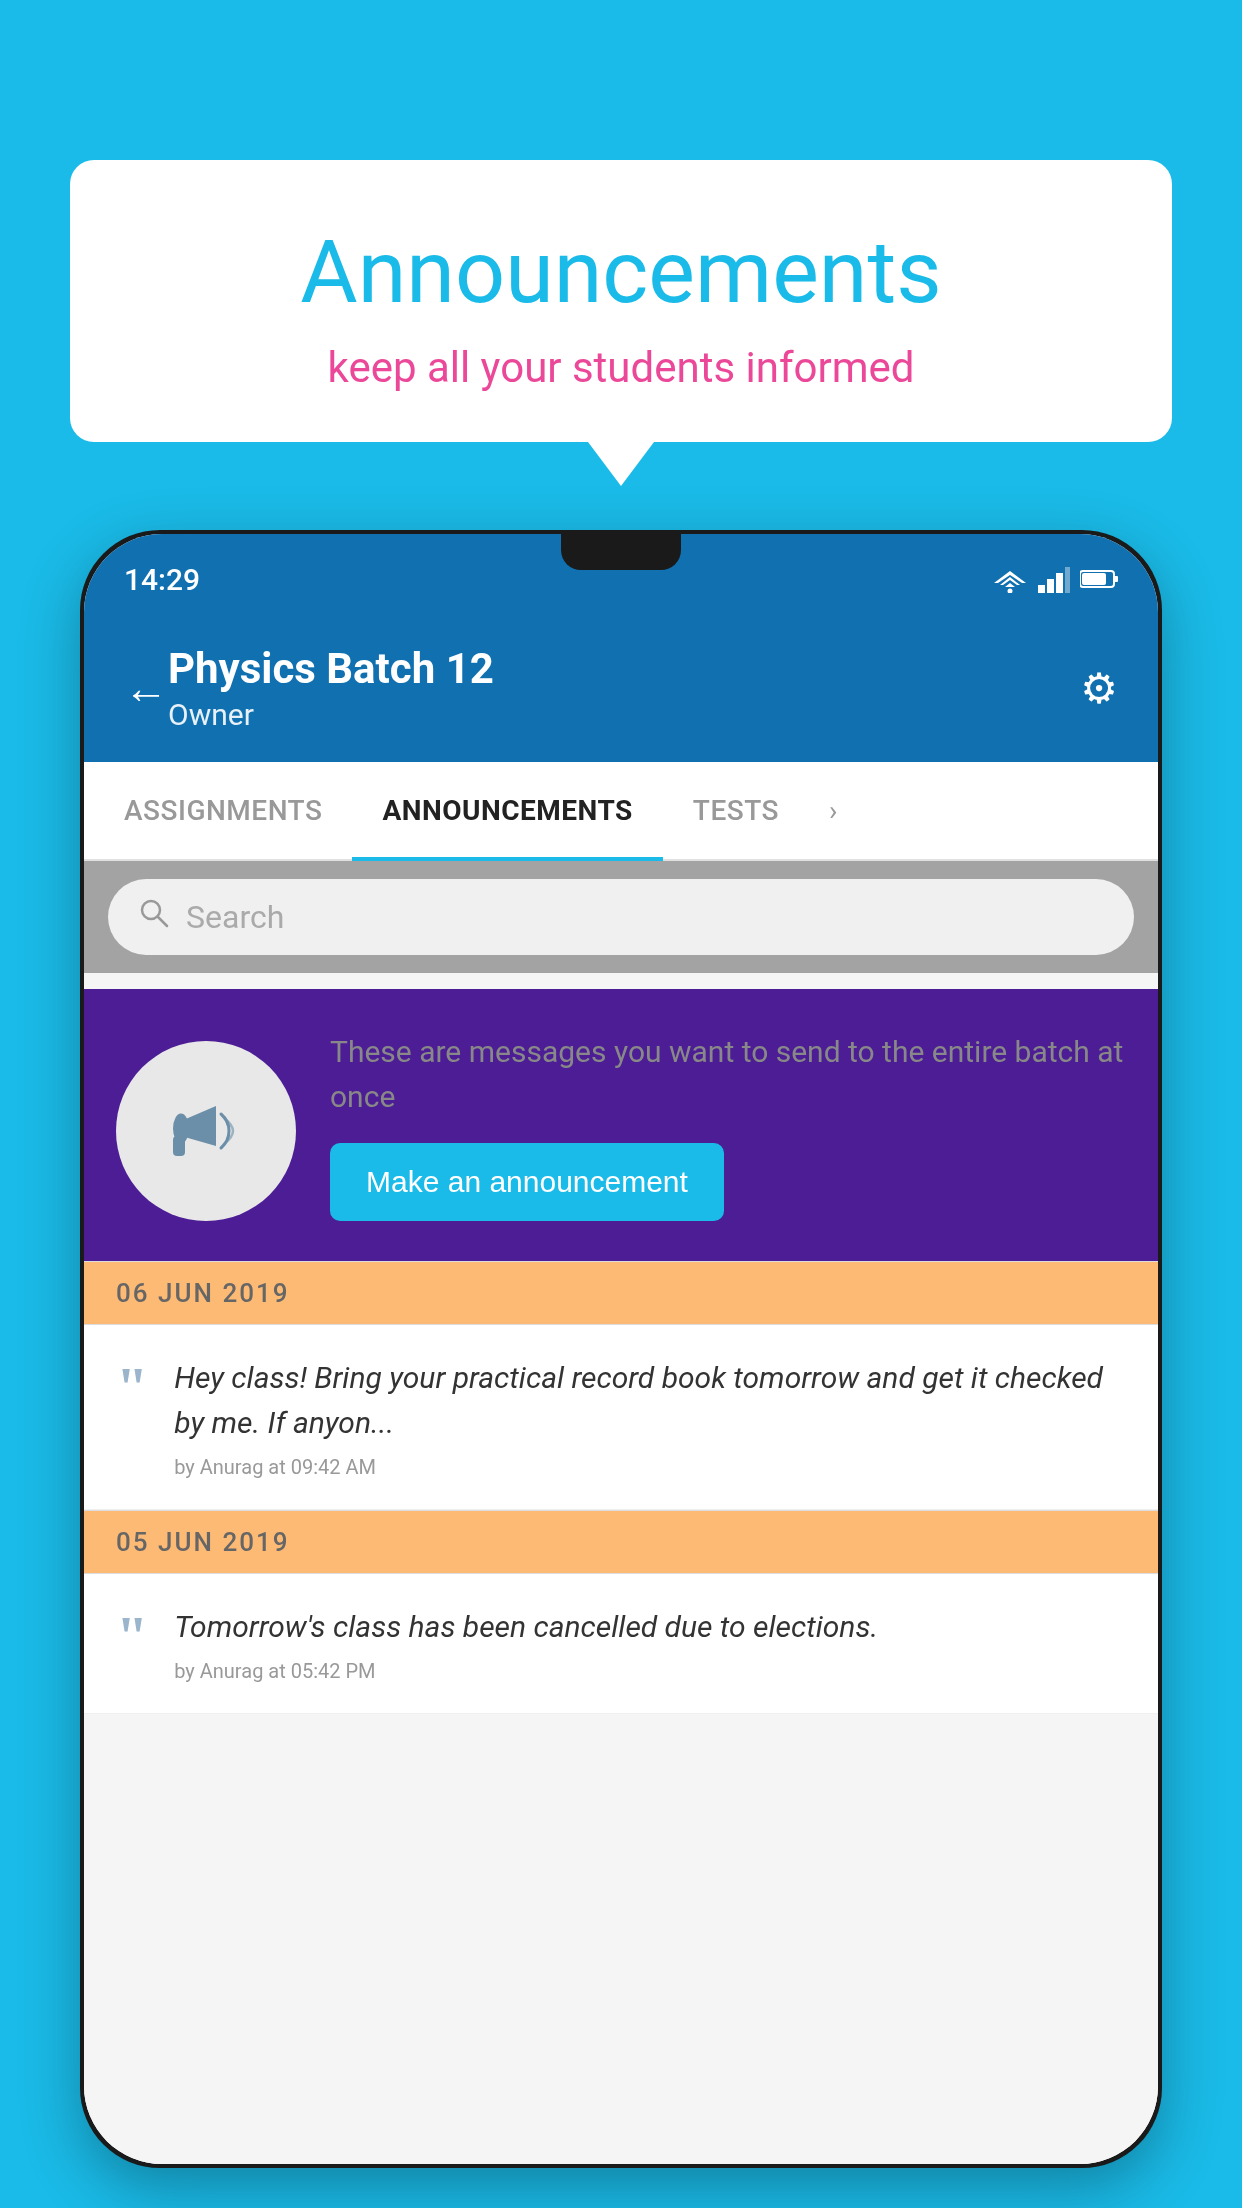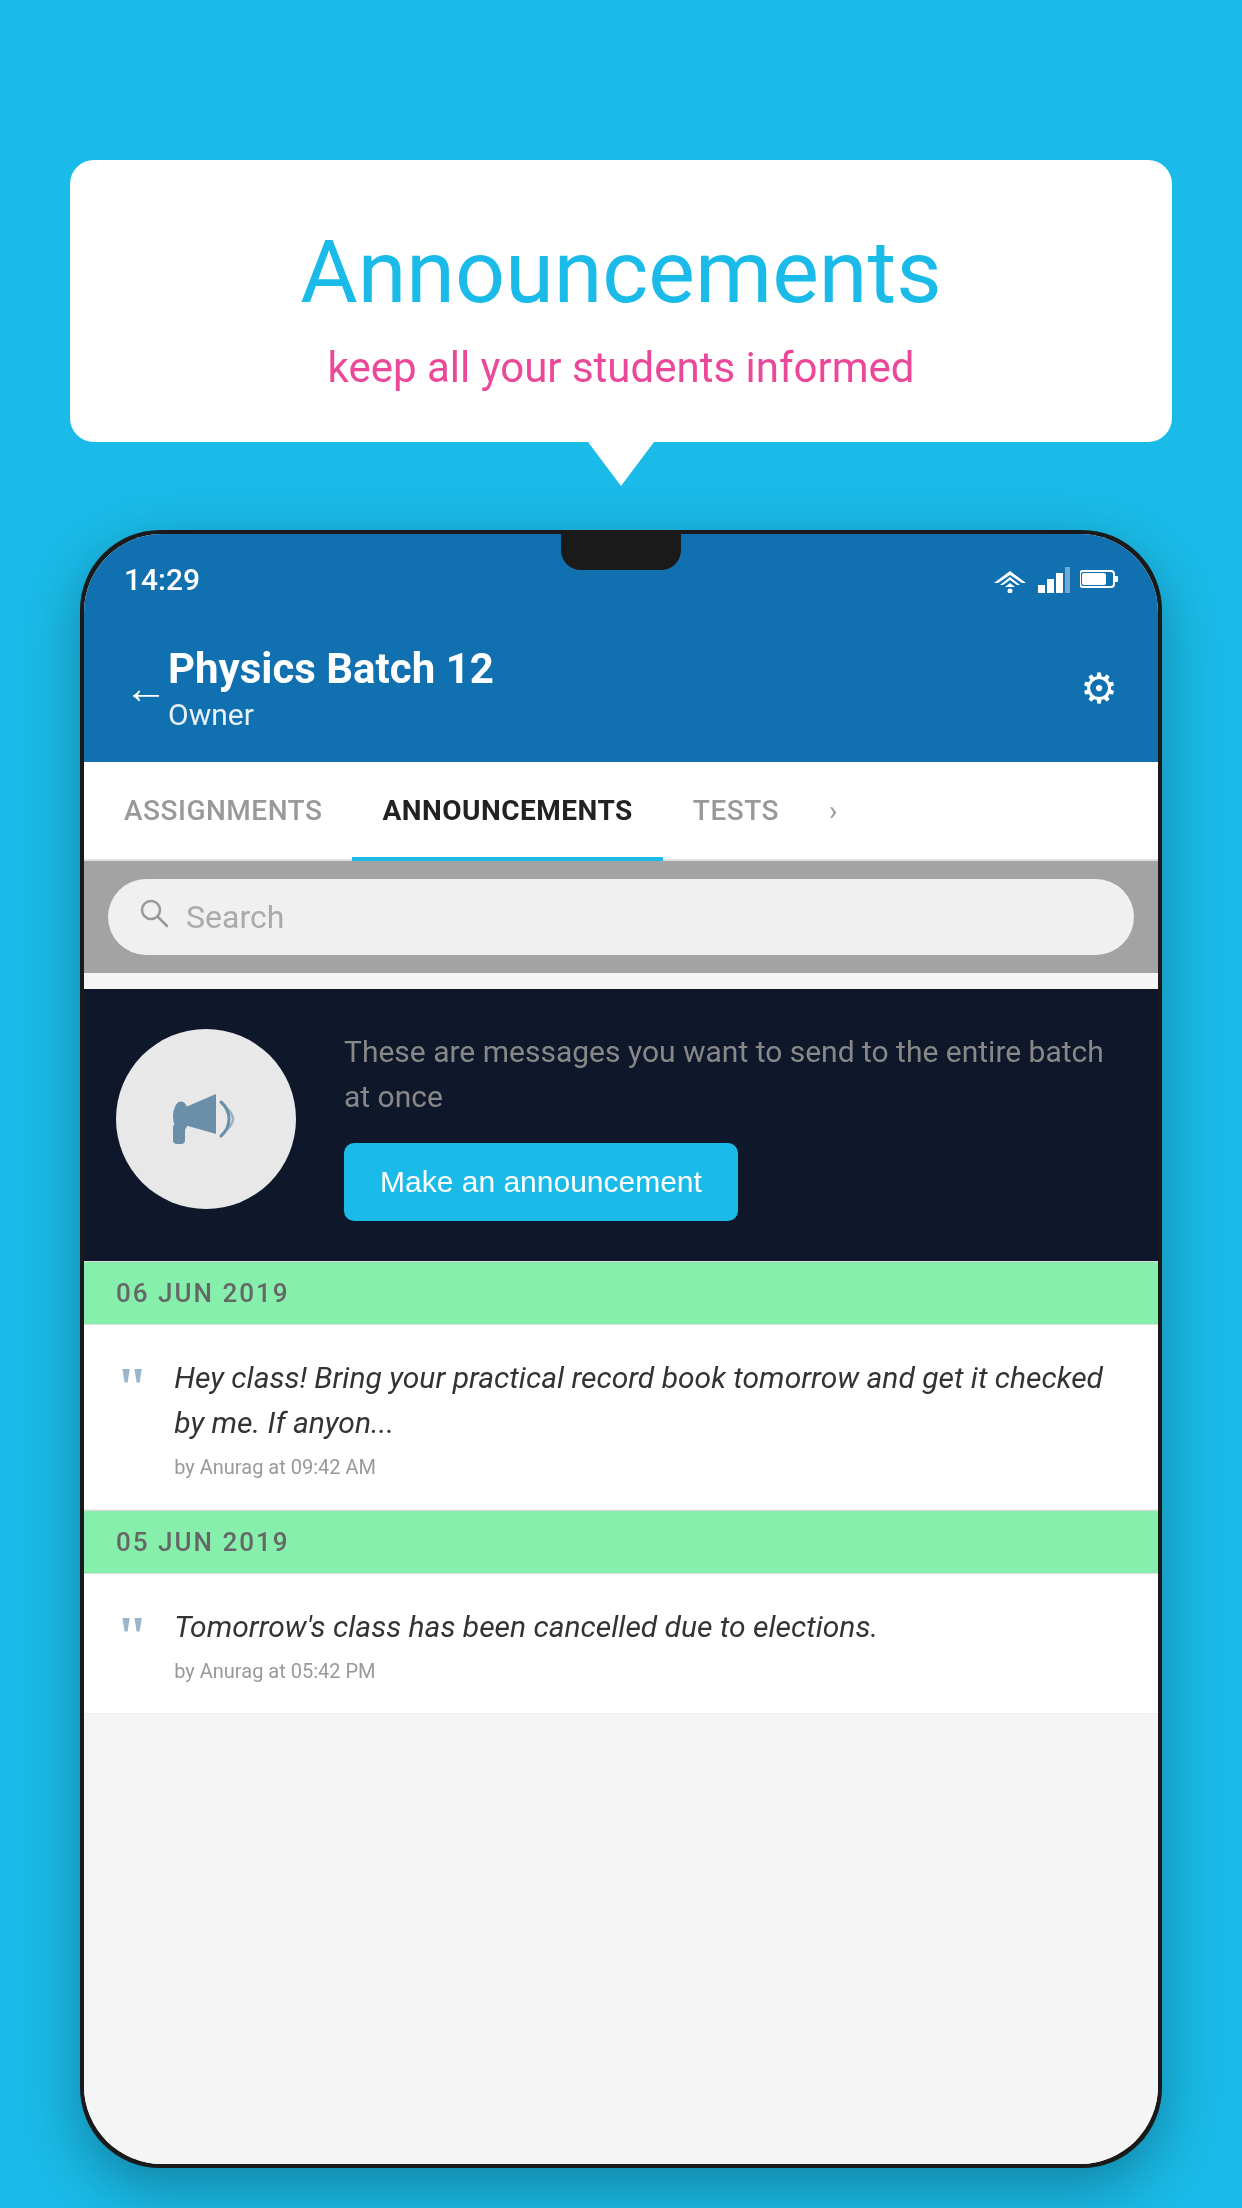--- a/index.html
+++ b/index.html
@@ -216,26 +216,26 @@
       font-size: 34px;
     }
 
     .search-placeholder {
       color: #aaa;
       font-size: 32px;
     }
 
     
     .announcement-prompt {
-      background: #0f172a;
+      background: #4c1d95;
       margin: 16px 0 0;
       padding: 40px 32px;
       display: flex;
-      align-items: flex-start;
-      gap: 48px;
+      align-items: flex-end;
+      gap: 34px;
     }
 
     .announcement-icon-circle {
       width: 180px;
       height: 180px;
       background: #e8e8e8;
       border-radius: 50%;
       display: flex;
       align-items: center;
       justify-content: center;
@@ -259,21 +259,21 @@
       border: none;
       border-radius: 10px;
       padding: 22px 36px;
       font-size: 30px;
       font-weight: 500;
       cursor: pointer;
     }
 
     
     .date-separator {
-      background: #86efac;
+      background: #fdba74;
       padding: 16px 32px;
       font-size: 26px;
       color: #666;
       font-weight: 500;
       letter-spacing: 2px;
       border-top: 1px solid #ddd;
       border-bottom: 1px solid #ddd;
     }
 
     

